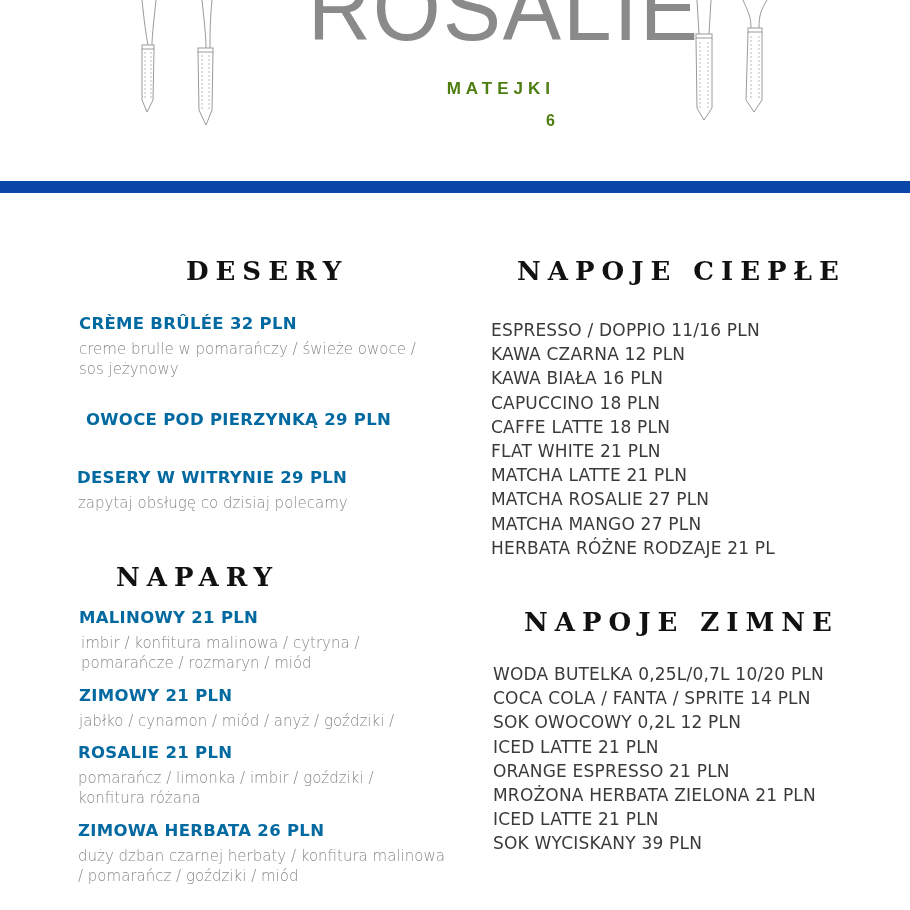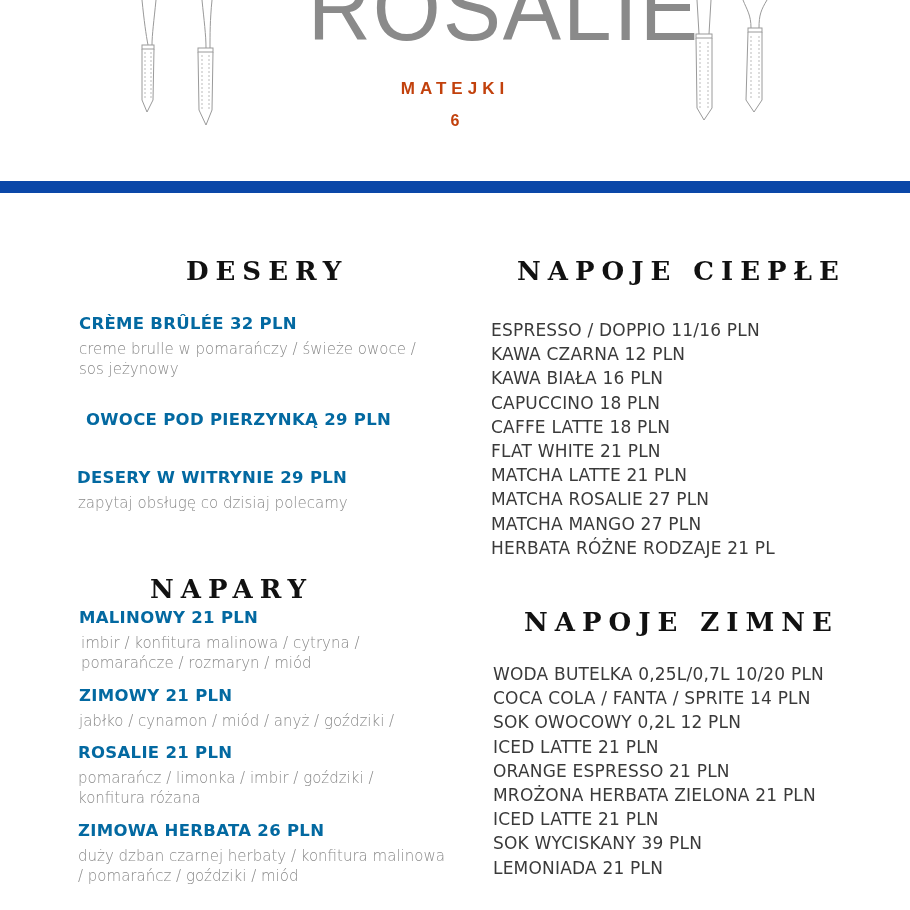--- a/index.html
+++ b/index.html
@@ -10,22 +10,22 @@
       color: #2b2b2b;
     }
     .header { position: absolute; left: 0; top: 0; width: 910px; height: 181px; background: #fff; }
     .logo {
       position: absolute; left: 300px; top: -38px; width: 310px; text-align: center;
       font-family: "Liberation Sans", sans-serif; font-size: 92px; font-weight: 400;
       color: #8a8a8a; letter-spacing: 2px; line-height: 92px;
       transform: scaleX(0.95);
     }
     .sub {
-      position: absolute; left: 355px; width: 200px; text-align: center;
-      font-family: "Liberation Sans", sans-serif; font-weight: 700; color: #c2410c;
+      position: absolute; left: 355px; width: 200px; text-align: right;
+      font-family: "Liberation Sans", sans-serif; font-weight: 700; color: #4d7c0f;
     }
     .sub.matejki { top: 79px; font-size: 17px; letter-spacing: 5px; }
     .sub.number { top: 112px; font-size: 16px; }
     .cutlery { position: absolute; top: 0; }
     .band { position: absolute; left: 0; top: 181px; width: 910px; height: 12px; background: #0a47a8; }
 
     .section-title {
       position: absolute; font-family: "DejaVu Serif", serif; font-weight: 700;
       font-size: 26px; letter-spacing: 7px; color: #111; white-space: nowrap;
     }
@@ -86,21 +86,21 @@
 <div class="section-title" style="left:178px; top:256px;margin-left:8px;">DESERY</div>
 
 <div class="item-name" style="left:79px; top:314px;">CRÈME BRÛLÉE 32 PLN</div>
 <div class="item-desc" style="left:79px; top:339px; width:350px;">creme brulle w pomarańczy / świeże owoce / sos jeżynowy</div>
 
 <div class="item-name" style="left:86px; top:410px;">OWOCE POD PIERZYNKĄ 29 PLN</div>
 
 <div class="item-name" style="left:77px; top:468px;">DESERY W WITRYNIE 29 PLN</div>
 <div class="item-desc" style="left:78px; top:493px;">zapytaj obsługę co dzisiaj polecamy</div>
 
-<div class="section-title" style="left:150px; top:562px;margin-top:12px;">NAPARY</div>
+<div class="section-title" style="left:116px; top:562px;">NAPARY</div>
 
 <div class="item-name" style="left:79px; top:608px;">MALINOWY 21 PLN</div>
 <div class="item-desc" style="left:81px; top:633px; width:300px;">imbir / konfitura malinowa / cytryna / pomarańcze / rozmaryn / miód</div>
 
 <div class="item-name" style="left:79px; top:686px;">ZIMOWY 21 PLN</div>
 <div class="item-desc" style="left:79px; top:711px;">jabłko / cynamon / miód / anyż / goździki /</div>
 
 <div class="item-name" style="left:78px; top:743px;">ROSALIE 21 PLN</div>
 <div class="item-desc" style="left:78px; top:768px; width:310px;">pomarańcz / limonka / imbir / goździki / konfitura różana</div>
 
@@ -124,14 +124,13 @@
 <div class="section-title" style="left:524px; top:607px;">NAPOJE ZIMNE</div>
 <ul class="drink-list" style="left:493px; top:662px;">
   <li>WODA BUTELKA 0,25L/0,7L 10/20 PLN</li>
   <li>COCA COLA / FANTA / SPRITE 14 PLN</li>
   <li>SOK OWOCOWY 0,2L 12 PLN</li>
   <li>ICED LATTE 21 PLN</li>
   <li>ORANGE ESPRESSO 21 PLN</li>
   <li>MROŻONA HERBATA ZIELONA 21 PLN</li>
   <li>ICED LATTE 21 PLN</li>
   <li>SOK WYCISKANY 39 PLN</li>
-  <li>LEMONIADA 21 PLN</li>
 </ul>
 
 </body></html>

